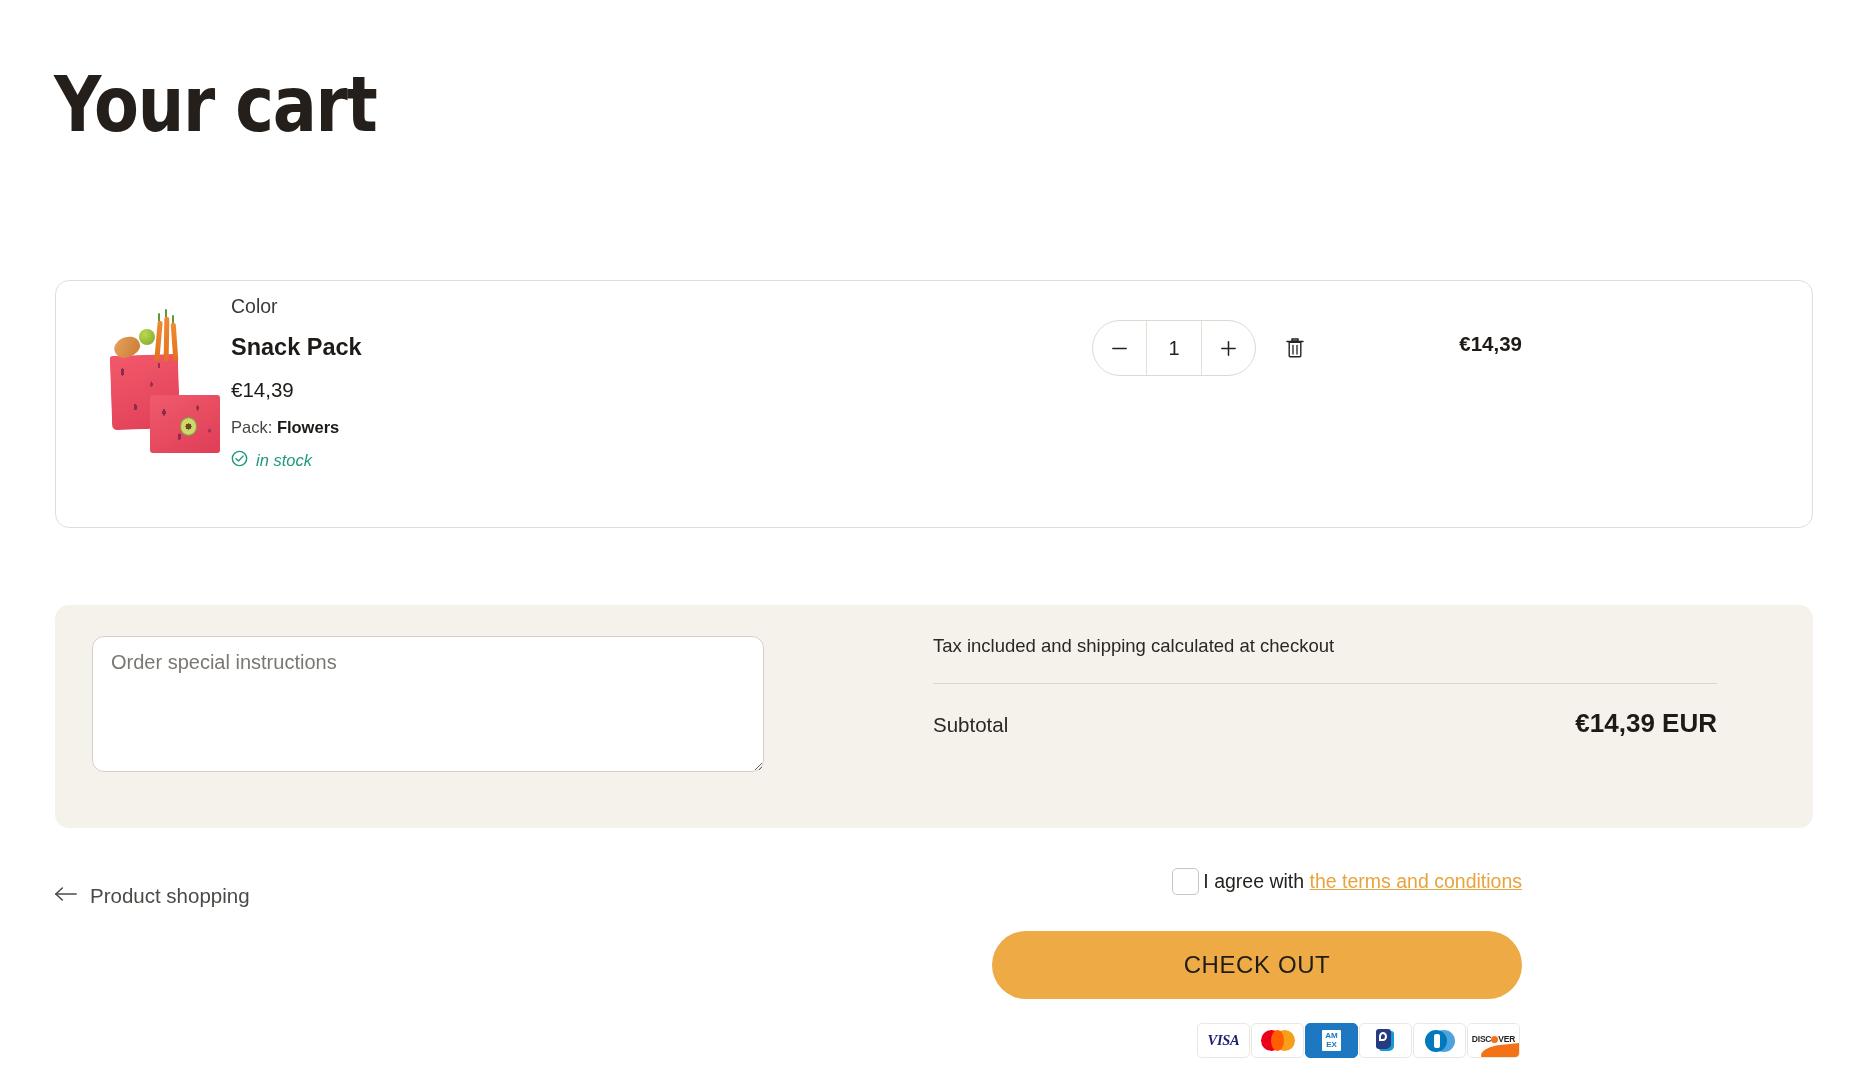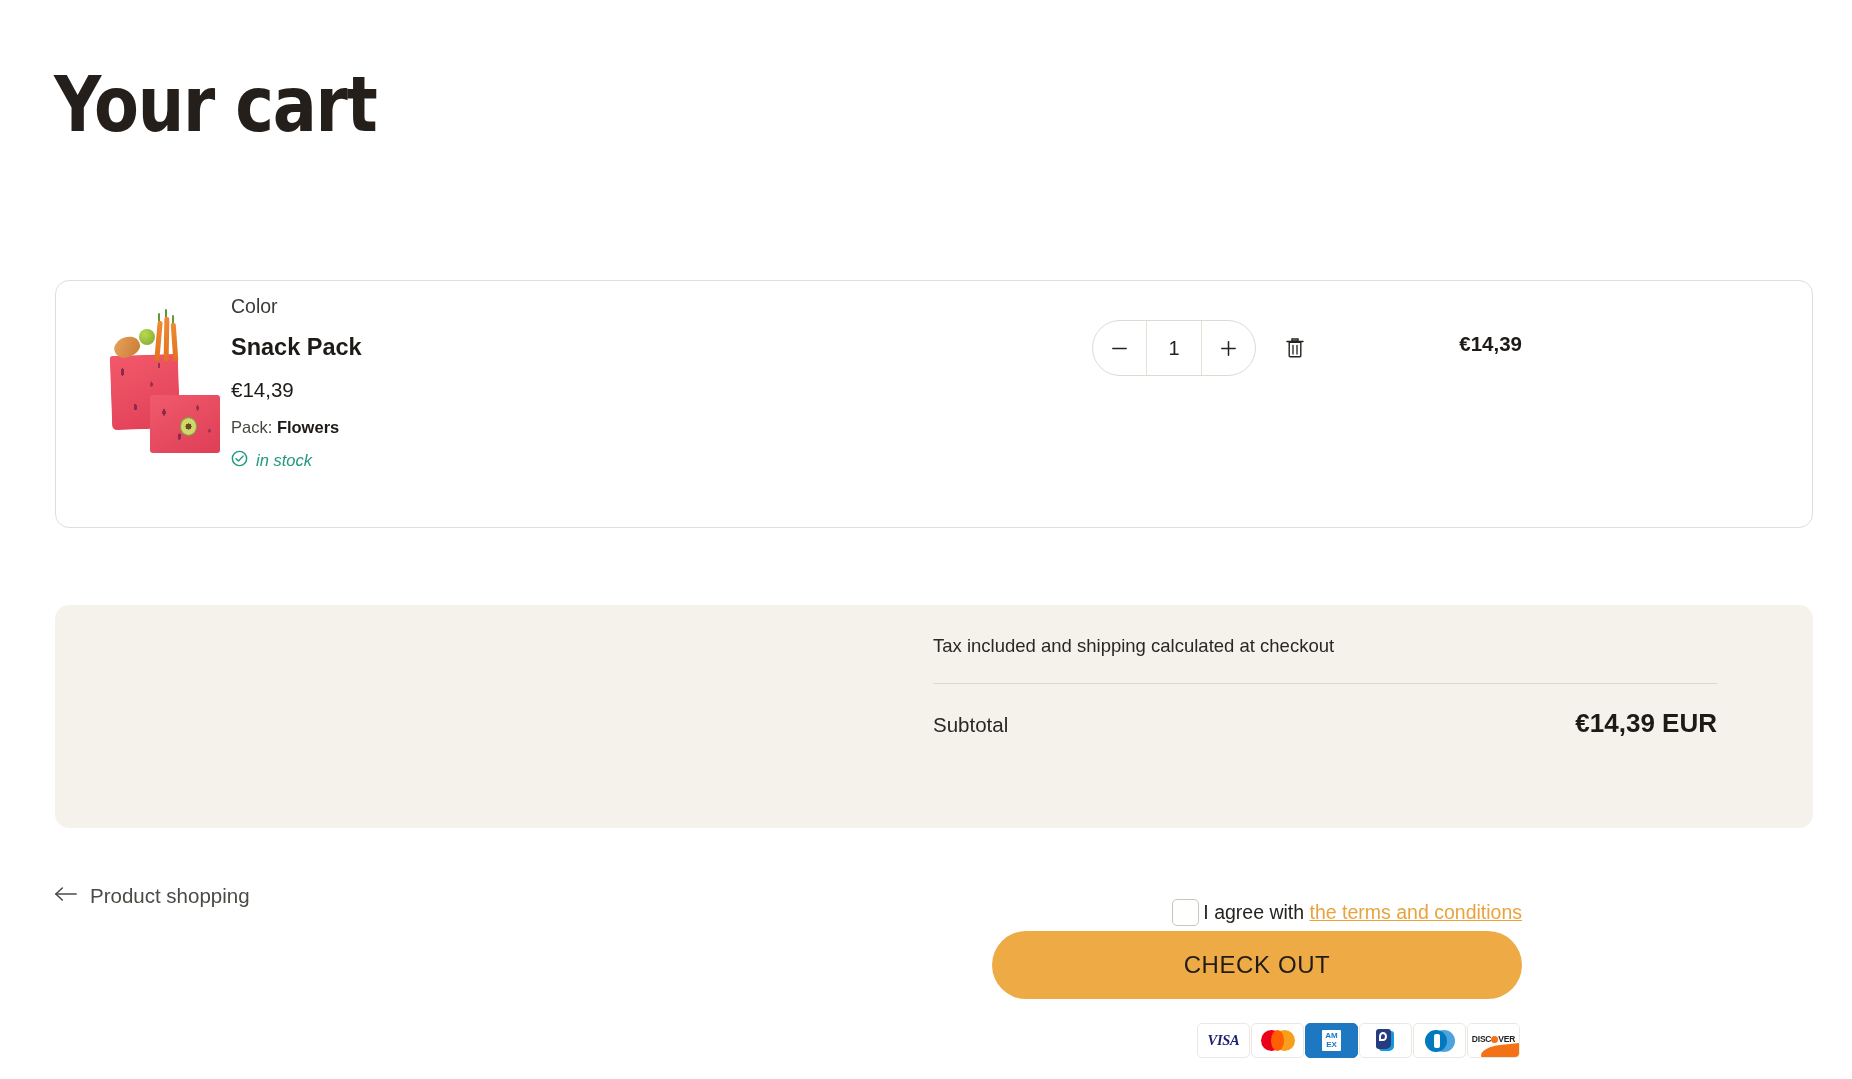--- a/index.html
+++ b/index.html
@@ -156,21 +156,21 @@
   
   .continue-link {
     position: absolute; left: 54px; top: 884px;
     display: flex; align-items: center; gap: 12px;
     font-size: 20.5px; color: #4d4a45; text-decoration: none; cursor: pointer;
   }
 
   
   .terms-row {
     position: absolute; right: 62px; top: 868px;
-    display: flex; align-items: center; gap: 4px; margin-top: 31px;
+    display: flex; align-items: center; gap: 4px;
   }
   .terms-check {
     width: 27px; height: 27px; border: 1px solid #c9c5bc; border-radius: 5px;
     background: #fff; cursor: pointer; appearance: none; -webkit-appearance: none; margin: 0;
   }
   .terms-text { font-size: 19.5px; color: #26231f; }
   .terms-link { color: #e8a33d; text-decoration: underline; cursor: pointer; }
 
   .checkout-btn {
     position: absolute; right: 62px; top: 931px;
@@ -278,20 +278,21 @@
         <path d="M5.2 6.4 h11.6 v13.4 a1 1 0 0 1 -1 1 h-9.6 a1 1 0 0 1 -1 -1 z" fill="none" stroke="#26231f" stroke-width="1.4"></path>
         <line x1="9" y1="9.4" x2="9" y2="18" stroke="#26231f" stroke-width="1.3" stroke-linecap="round"></line>
         <line x1="13" y1="9.4" x2="13" y2="18" stroke="#26231f" stroke-width="1.3" stroke-linecap="round"></line>
       </svg>
     </button>
   </div>
 
   <div class="row-total">€14,39</div>
 
   <div class="summary-panel">
+    <textarea class="notes-area" placeholder="Order special instructions" style=""></textarea>
 
     <div class="totals-block">
       <div class="tax-note">Tax included and shipping calculated at checkout</div>
       <div class="divider"></div>
       <div class="subtotal-row">
         <span class="subtotal-label">Subtotal</span>
         <span class="subtotal-value">€14,39 EUR</span>
       </div>
     </div>
   </div>

